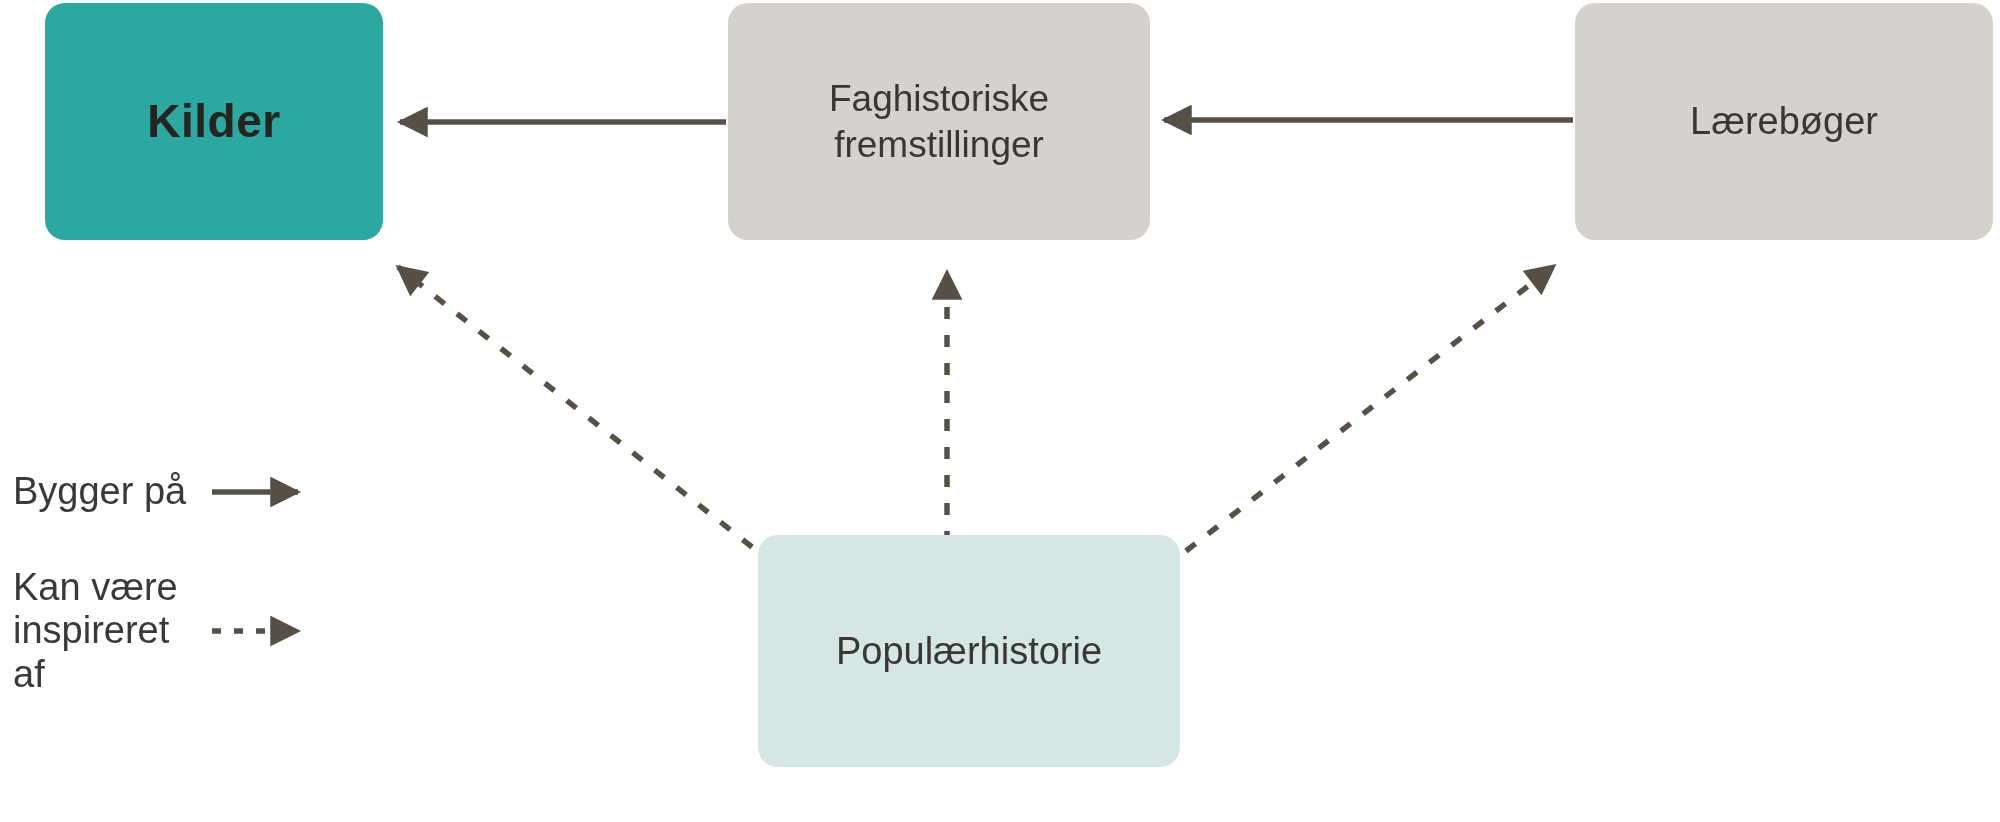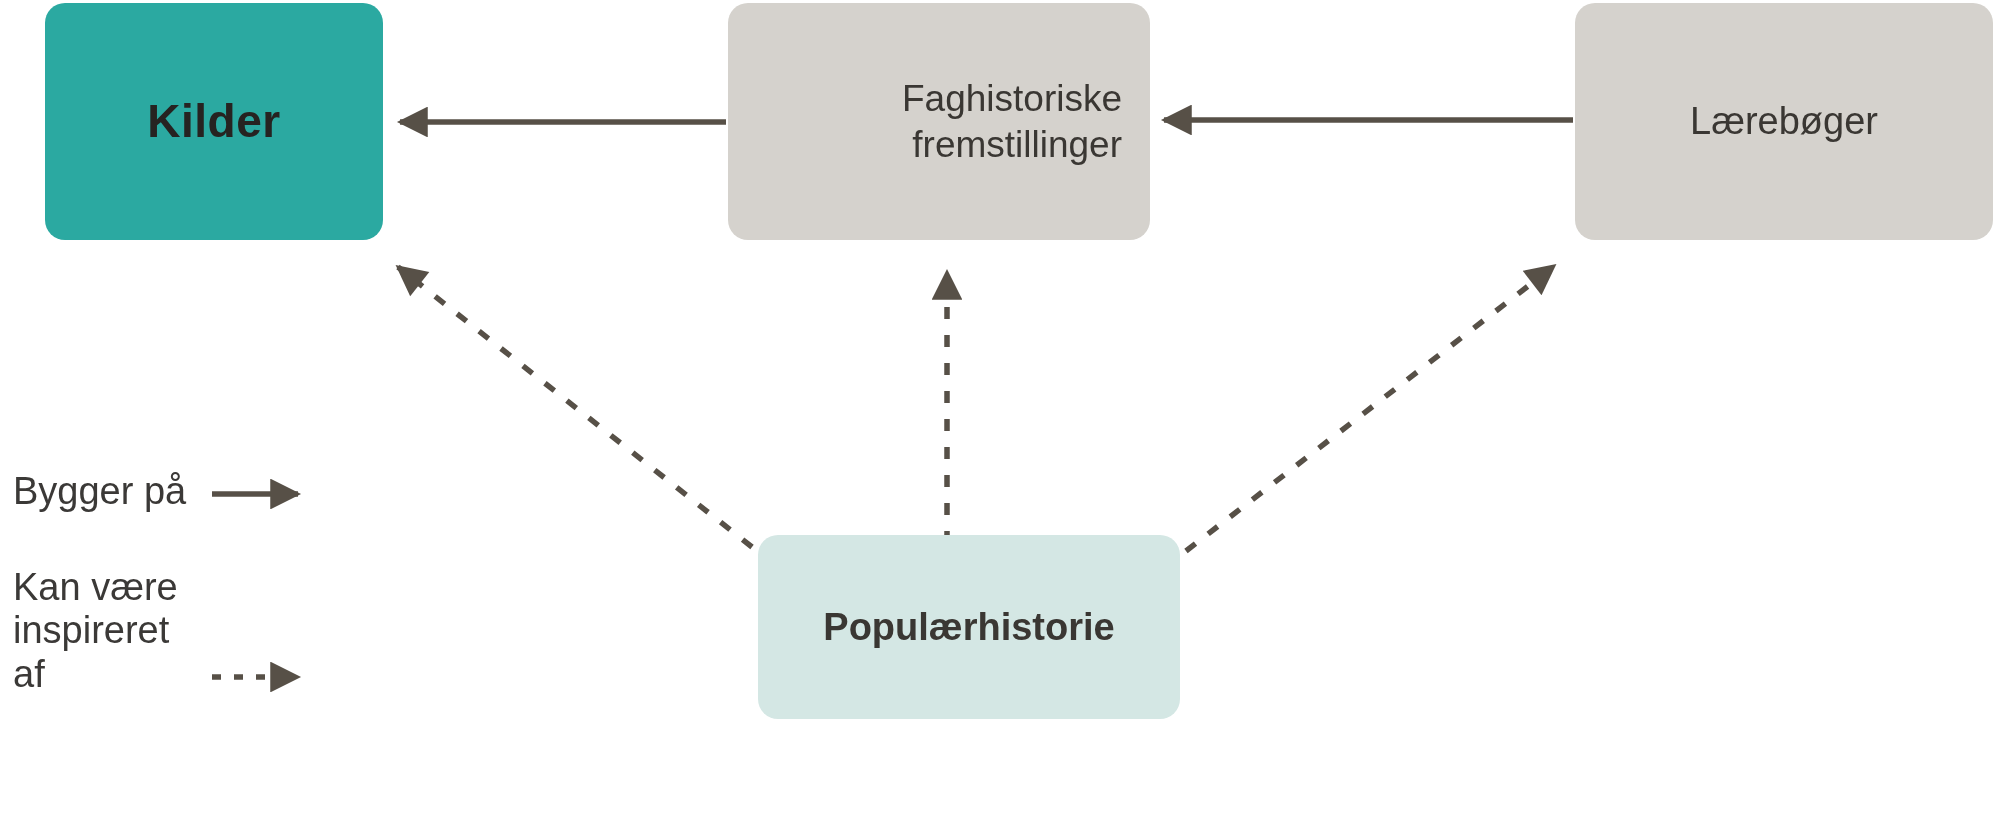--- a/index.html
+++ b/index.html
@@ -21,21 +21,21 @@
   }
   .stage{position:relative;width:2000px;height:822px;}
   .edges{position:absolute;left:0;top:0;width:2000px;height:822px;pointer-events:none;}
   .edge{stroke:var(--arrow);stroke-width:5.5;fill:none;}
   .edge.dashed{stroke-dasharray:12 16;}
 
   .box{
     position:absolute;
     border-radius:20px;
     display:flex;align-items:center;justify-content:center;
-    text-align:right;
+    text-align:center;
     color:var(--text_box);
     line-height:1.22;
   }
   .box-kilder{
     left:45px;top:3px;width:338px;height:237px;
     background:var(--teal);
     font-size:46px;font-weight:700;color:var(--text_dark);
     letter-spacing:.5px;
   }
   .box-fag{
@@ -43,31 +43,31 @@
     background:var(--gray);
     font-size:37px;font-weight:500;
     padding:0 28px;box-sizing:border-box;
   }
   .box-laere{
     left:1575px;top:3px;width:418px;height:237px;
     background:var(--gray);
     font-size:38px;font-weight:500;
   }
   .box-pop{
-    left:758px;top:535px;width:422px;height:184px;
+    left:758px;top:535px;width:422px;height:232px;
     background:var(--mint);
-    font-size:38px;font-weight:700;
+    font-size:38px;font-weight:400;
   }
 
   .legend{
     position:absolute;left:13px;top:470px;width:360px;
     color:var(--text_legend);
     font-size:38px;line-height:1.15;
   }
-  .legend-row{display:flex;align-items:flex-end;}
+  .legend-row{display:flex;align-items:center;}
   .legend-row + .legend-row{margin-top:52px;}
   .legend-label{width:197px;flex:0 0 197px;}
   .legend-arrow{flex:0 0 auto;}
 </style>
 </head>
 <body>
 
 <div class="stage">
 
   <svg class="edges" viewBox="0 0 2000 822" xmlns="http://www.w3.org/2000/svg">

